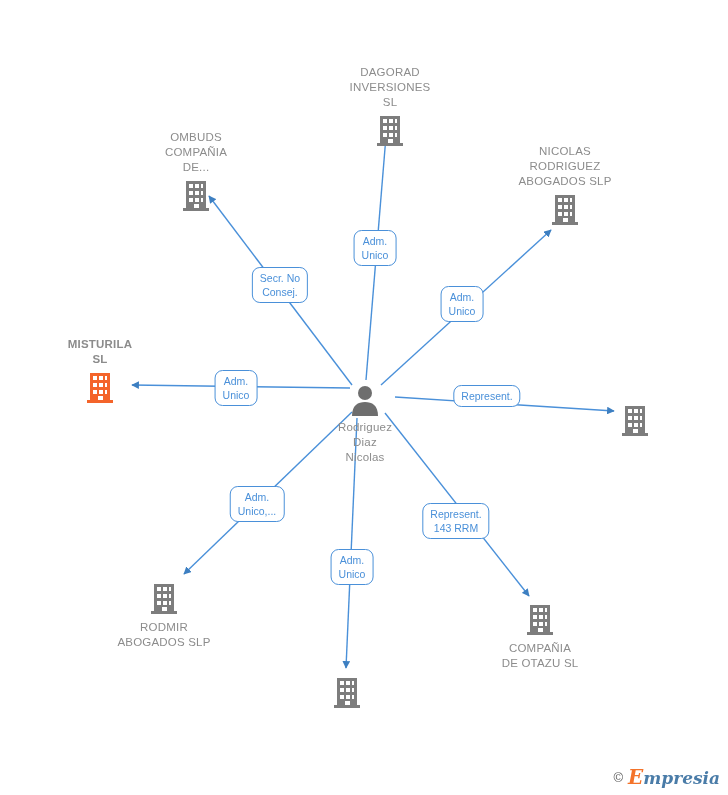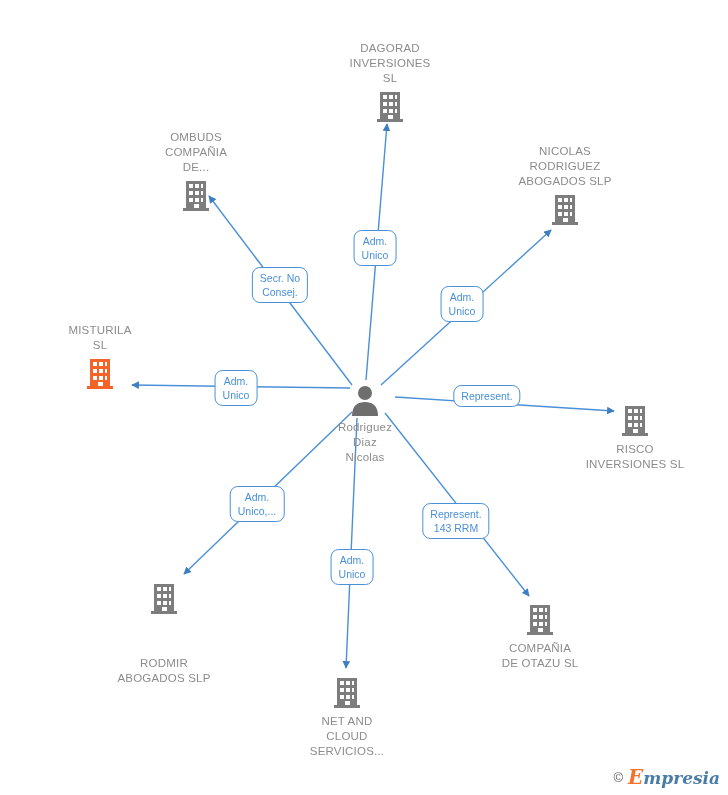--- a/index.html
+++ b/index.html
@@ -35,21 +35,22 @@
   }
   .node-label {
     font-size: 11.5px;
     line-height: 15px;
     color: #8c8c8c;
     letter-spacing: 0.2px;
     white-space: pre-line;
   }
   .node-label.focus {
     color: #8c8c8c;
-    font-weight: normal;
+    font-weight: bold;
+    margin-top: 14px;
   }
   .node-icon {
     line-height: 0;
   }
   .node.label-top .node-label { margin-bottom: 4px; }
   .node.label-bottom .node-label { margin-top: 4px; }
 
   .edge-label {
     position: absolute;
     box-sizing: border-box;
@@ -104,21 +105,21 @@
         <line x1="352" y1="385" x2="209" y2="196" stroke="#4a90d9" stroke-width="1.4" marker-end="url(#arrow)"></line>
         <line x1="381" y1="385" x2="551" y2="230" stroke="#4a90d9" stroke-width="1.4" marker-end="url(#arrow)"></line>
         <line x1="350" y1="388" x2="132" y2="385" stroke="#4a90d9" stroke-width="1.4" marker-end="url(#arrow)"></line>
         <line x1="395" y1="397" x2="614" y2="411" stroke="#4a90d9" stroke-width="1.4" marker-end="url(#arrow)"></line>
         <line x1="352" y1="412" x2="184" y2="574" stroke="#4a90d9" stroke-width="1.4" marker-end="url(#arrow)"></line>
         <line x1="357" y1="418" x2="346" y2="668" stroke="#4a90d9" stroke-width="1.4" marker-end="url(#arrow)"></line>
         <line x1="385" y1="413" x2="529" y2="596" stroke="#4a90d9" stroke-width="1.4" marker-end="url(#arrow)"></line>
       </g>
   </svg>
 
-  <div class="node label-top" style="left:390px; top:41px;align-items:center;">
+  <div class="node label-top" style="left:390px; top:65px;align-items:center;">
     <div class="node-label">DAGORAD
 INVERSIONES
 SL</div>
     <div class="node-icon">
       <svg width="30" height="34" viewBox="0 0 30 34" xmlns="http://www.w3.org/2000/svg">
         <rect x="5" y="2" width="20" height="27" fill="#7d7d7d"></rect>
         <rect x="2" y="29" width="26" height="3" fill="#7d7d7d"></rect>
         <rect x="8" y="5" width="4" height="4" fill="#ffffff"></rect>
         <rect x="14" y="5" width="4" height="4" fill="#ffffff"></rect>
         <rect x="20" y="5" width="2" height="4" fill="#ffffff"></rect>
@@ -208,25 +209,23 @@
         <rect x="20" y="5" width="2" height="4" fill="#ffffff"></rect>
         <rect x="8" y="12" width="4" height="4" fill="#ffffff"></rect>
         <rect x="14" y="12" width="4" height="4" fill="#ffffff"></rect>
         <rect x="20" y="12" width="2" height="4" fill="#ffffff"></rect>
         <rect x="8" y="19" width="4" height="4" fill="#ffffff"></rect>
         <rect x="14" y="19" width="4" height="4" fill="#ffffff"></rect>
         <rect x="20" y="19" width="2" height="4" fill="#ffffff"></rect>
         <rect x="13" y="25" width="5" height="4" fill="#ffffff"></rect>
       </svg>
     </div>
-    <div class="node-label">RISCO
-INVERSIONES SL</div>
-  </div>
-
-  <div class="node label-bottom" style="left:164px; top:582px;gap:36px;">
+  </div>
+
+  <div class="node label-bottom" style="left:164px; top:582px;">
     <div class="node-icon">
       <svg width="30" height="34" viewBox="0 0 30 34" xmlns="http://www.w3.org/2000/svg">
         <rect x="5" y="2" width="20" height="27" fill="#7d7d7d"></rect>
         <rect x="2" y="29" width="26" height="3" fill="#7d7d7d"></rect>
         <rect x="8" y="5" width="4" height="4" fill="#ffffff"></rect>
         <rect x="14" y="5" width="4" height="4" fill="#ffffff"></rect>
         <rect x="20" y="5" width="2" height="4" fill="#ffffff"></rect>
         <rect x="8" y="12" width="4" height="4" fill="#ffffff"></rect>
         <rect x="14" y="12" width="4" height="4" fill="#ffffff"></rect>
         <rect x="20" y="12" width="2" height="4" fill="#ffffff"></rect>
@@ -271,23 +270,20 @@
         <rect x="20" y="5" width="2" height="4" fill="#ffffff"></rect>
         <rect x="8" y="12" width="4" height="4" fill="#ffffff"></rect>
         <rect x="14" y="12" width="4" height="4" fill="#ffffff"></rect>
         <rect x="20" y="12" width="2" height="4" fill="#ffffff"></rect>
         <rect x="8" y="19" width="4" height="4" fill="#ffffff"></rect>
         <rect x="14" y="19" width="4" height="4" fill="#ffffff"></rect>
         <rect x="20" y="19" width="2" height="4" fill="#ffffff"></rect>
         <rect x="13" y="25" width="5" height="4" fill="#ffffff"></rect>
       </svg>
     </div>
-    <div class="node-label">NET AND
-CLOUD
-SERVICIOS...</div>
   </div>
 
   <div class="node label-bottom" style="left:365px; top:384px;">
     <div class="node-icon">
       <svg width="32" height="32" viewBox="0 0 32 32" xmlns="http://www.w3.org/2000/svg">
         <circle cx="16" cy="9" r="7" fill="#6e6e6e"></circle>
         <path d="M 3 32 C 3 21 9 18 16 18 C 23 18 29 21 29 32 Z" fill="#6e6e6e"></path>
       </svg>
     </div>
     <div class="node-label">Rodriguez

